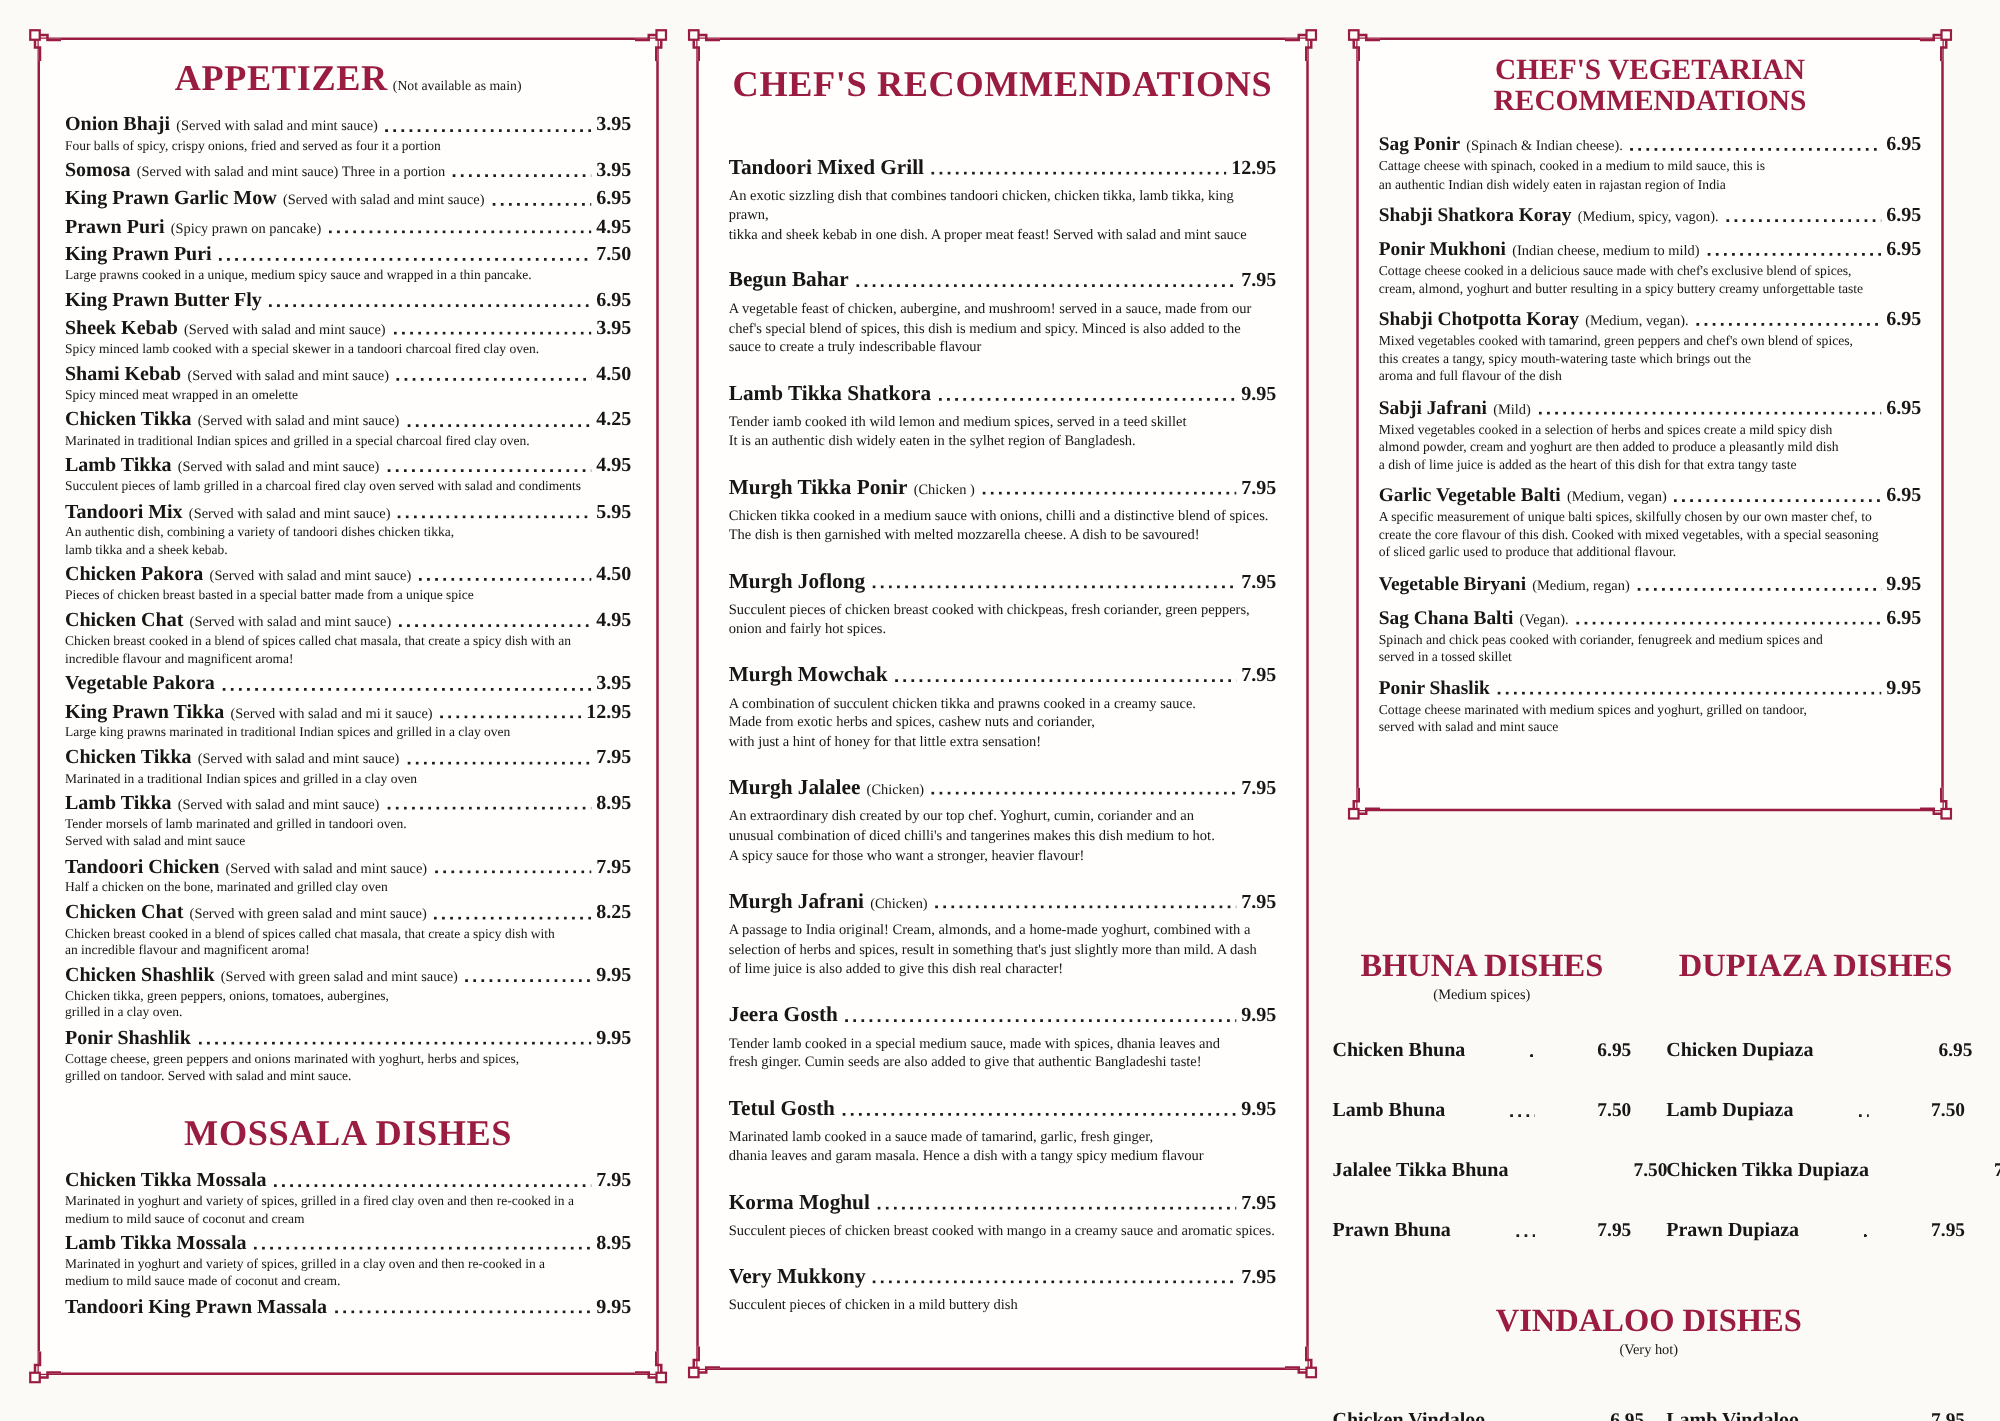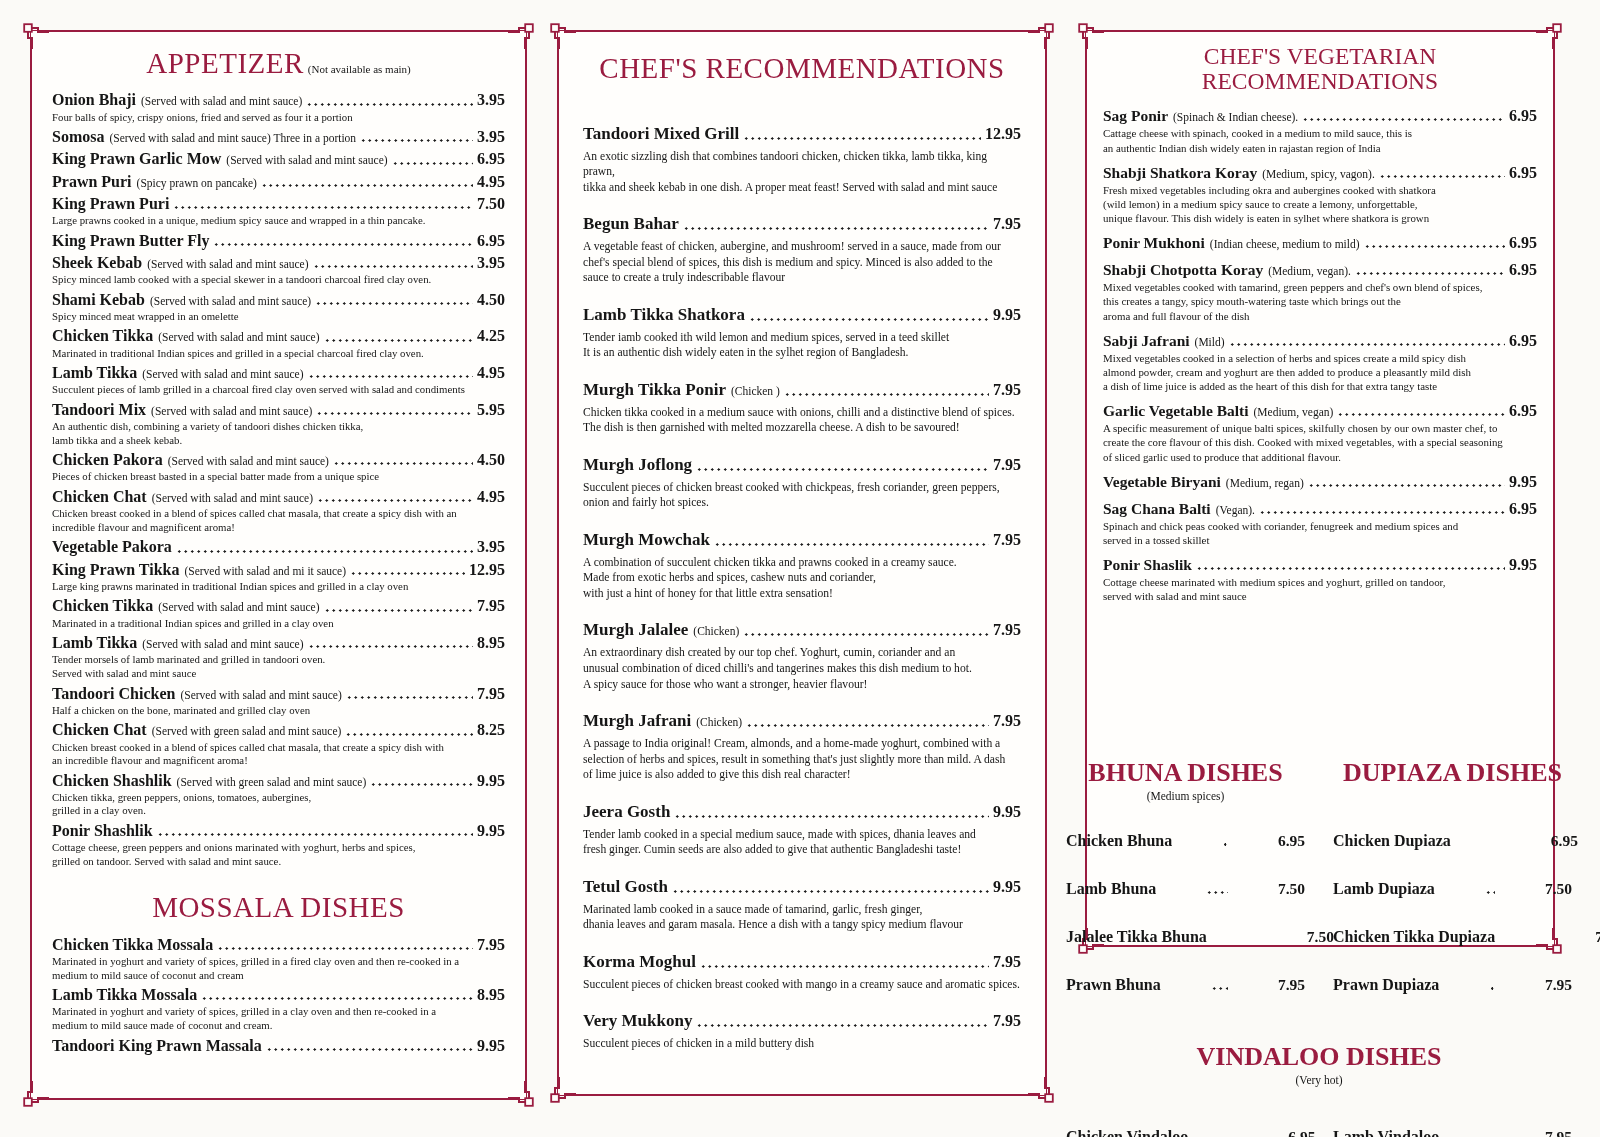--- a/index.html
+++ b/index.html
@@ -10,33 +10,33 @@
     background:#fbfaf7; color:var(--ink);
     font-family:"Liberation Serif","DejaVu Serif",serif;
     overflow:hidden;
   }
   .panel {
     position:absolute; background:#fffefc;
     border:2px solid var(--accent);
   }
   #left   { left:30px;  top:30px; width:497px; height:1070px; padding:10px 20px 8px; }
   #mid    { left:557px; top:30px; width:490px; height:1066px; padding:14px 24px; }
-  #right  { left:1085px; top:30px; width:470px; height:917px; padding:8px 16px; }
+  #right  { left:1085px; top:30px; width:470px; height:619px; padding:8px 16px; }
   #lower  { position:absolute; left:1066px; top:758px; width:506px; }
 
   
   .corner { position:absolute; width:26px; height:26px; }
   .c-tl { top:-9px; left:-9px; }
   .c-tr { top:-9px; right:-9px; transform:scaleX(-1); }
   .c-bl { bottom:-9px; left:-9px; transform:scaleY(-1); }
   .c-br { bottom:-9px; right:-9px; transform:scale(-1,-1); }
 
   .sec-title { text-align:center; margin:6px 0 12px; line-height:1.05; }
   .sec-title .t {
-    color:var(--accent); font-weight:normal; font-size:29px; letter-spacing:.5px;
+    color:var(--accent); font-weight:bold; font-size:29px; letter-spacing:.5px;
   }
   .t-note { font-size:11px; color:var(--ink); font-weight:normal; }
   #left .sec-title.mt { margin-top:24px; }
   #mid .sec-title { margin-bottom:40px; font-size:30px; }
   #right .sec-title { margin:4px 0 14px; }
   #right .sec-title .t { font-size:23.5px; letter-spacing:0; }
 
   .row { display:flex; align-items:baseline; }
   .nm { font-weight:bold; font-size:16.5px; white-space:nowrap; }
   .sub { font-size:11.5px; margin-left:5px; white-space:nowrap; }
@@ -572,32 +572,31 @@
 an authentic Indian dish widely eaten in rajastan region of India</div>
       </div>
 
       <div class="mi">
         <div class="row">
           <span class="nm">Shabji Shatkora Koray</span>
           <span class="sub">(Medium, spicy, vagon).</span>
           <span class="dots"></span>
           <span class="pr">6.95</span>
         </div>
-        <div class="desc">Fresh mixed vegetables including okra and aubergines cooked with shatkora
-(wild lemon) in a medium spicy sauce to create a lemony, unforgettable,
-unique flavour. This dish widely is eaten in sylhet where shatkora is grown</div>
       </div>
 
       <div class="mi">
         <div class="row">
           <span class="nm">Ponir Mukhoni</span>
           <span class="sub">(Indian cheese, medium to mild)</span>
           <span class="dots"></span>
           <span class="pr">6.95</span>
         </div>
+        <div class="desc">Cottage cheese cooked in a delicious sauce made with chef's exclusive blend of spices,
+cream, almond, yoghurt and butter resulting in a spicy buttery creamy unforgettable taste</div>
       </div>
 
       <div class="mi">
         <div class="row">
           <span class="nm">Shabji Chotpotta Koray</span>
           <span class="sub">(Medium, vegan).</span>
           <span class="dots"></span>
           <span class="pr">6.95</span>
         </div>
         <div class="desc">Mixed vegetables cooked with tamarind, green peppers and chef's own blend of spices,

